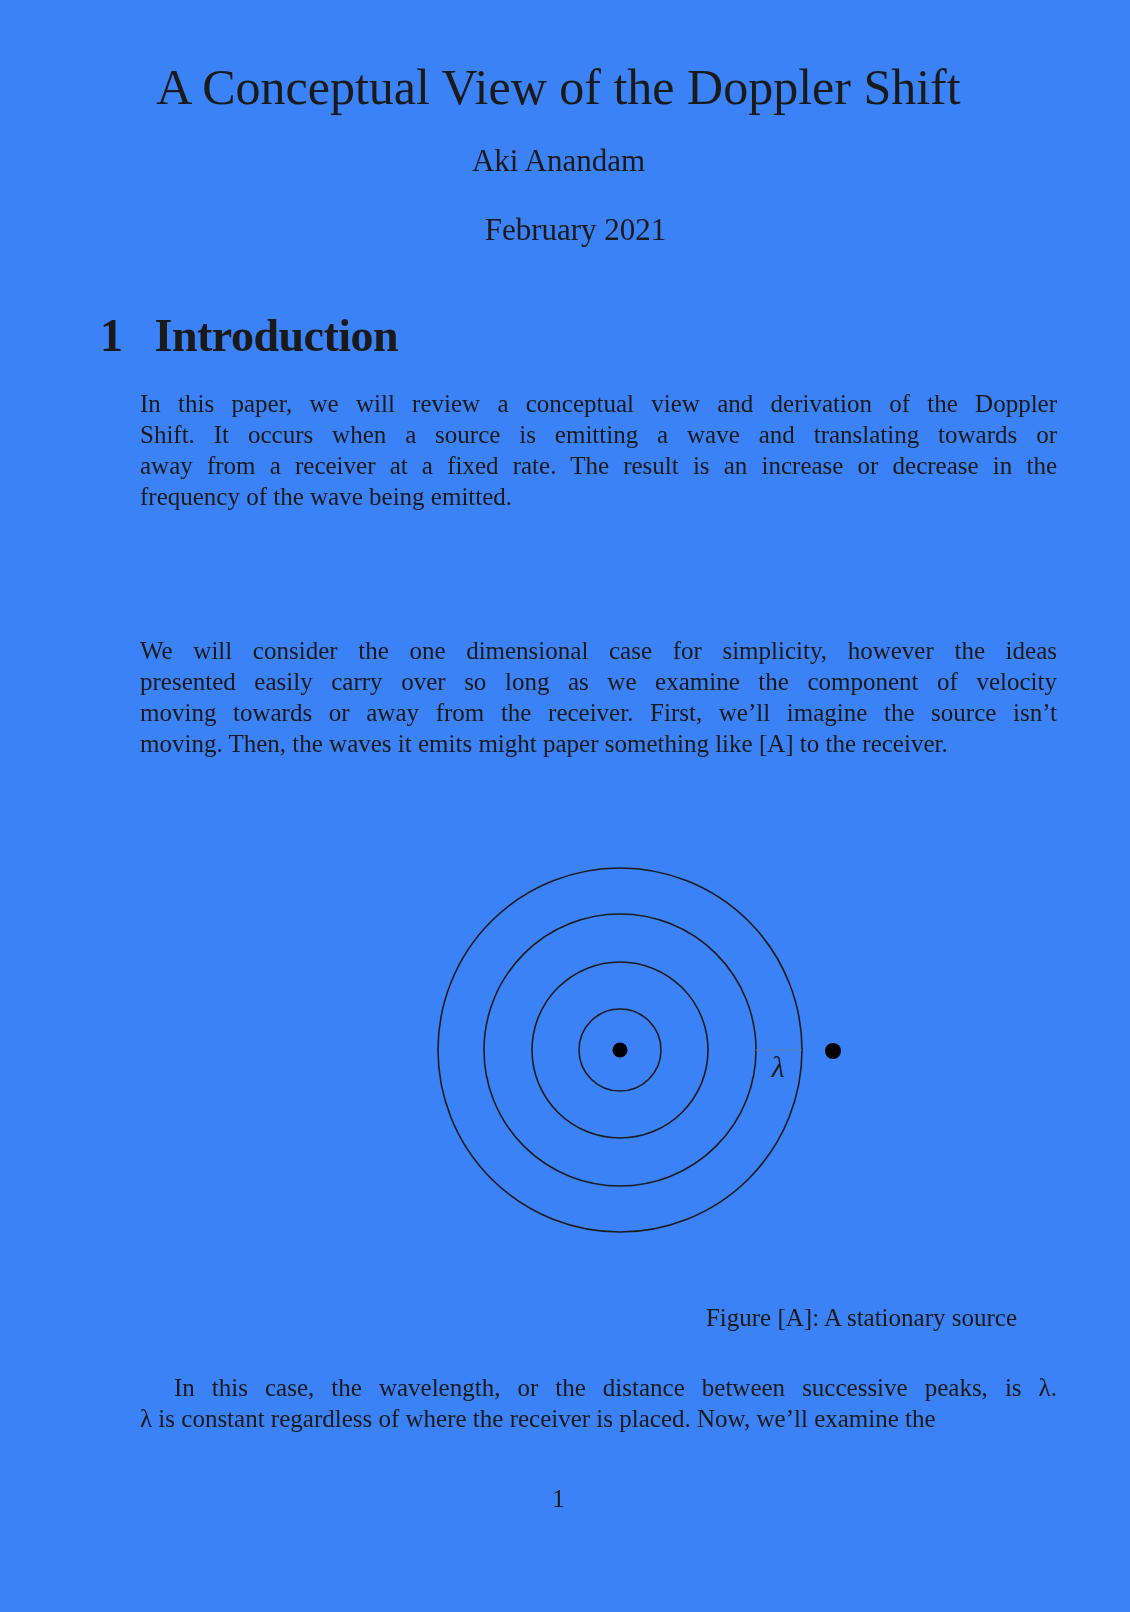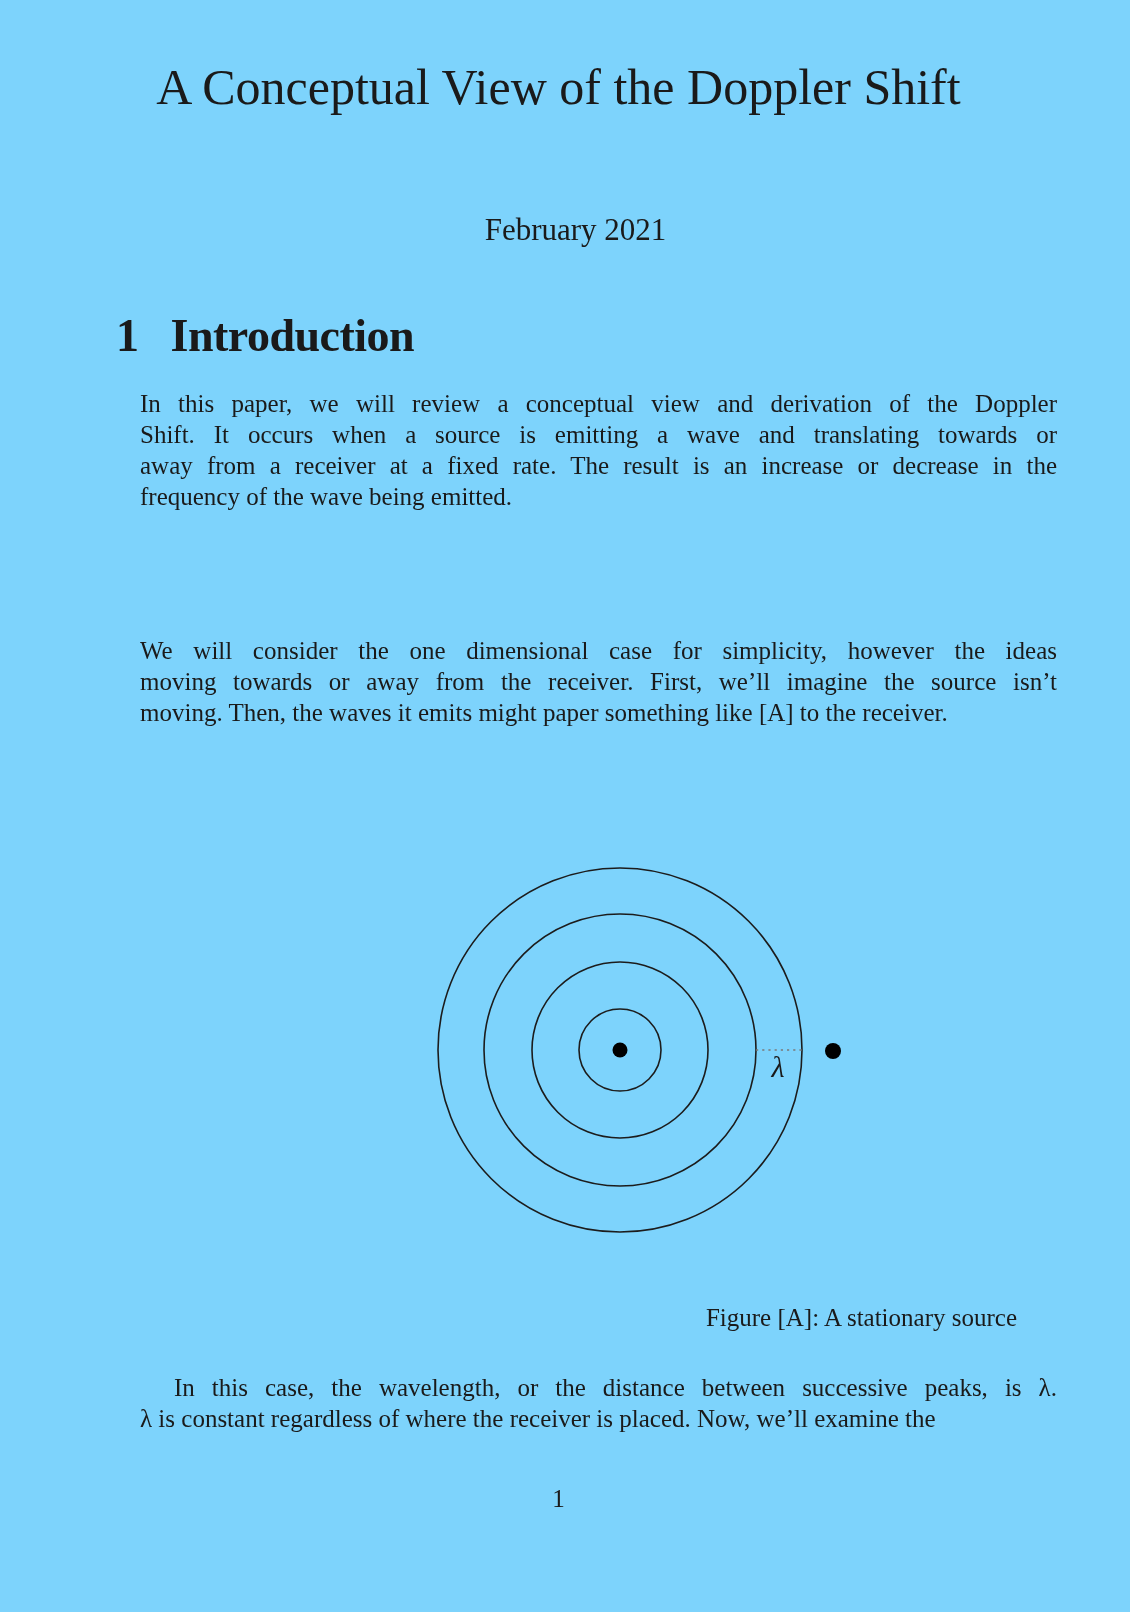--- a/index.html
+++ b/index.html
@@ -1,39 +1,39 @@
 <!DOCTYPE html>
 <html><head>
 <meta charset="utf-8">
 <style>
   html, body { margin: 0; padding: 0; background: #ffffff; }
   .page {
     position: relative;
     width: 1130px;
     height: 1612px;
-    background: #7dd3fc;
+    background: #3b82f6;
     font-family: "Liberation Serif", serif;
     color: #1a1a1a;
     overflow: hidden;
   }
   .abs { position: absolute; }
   .doc-title {
     left: 100px; top: 60px; width: 917px;
     font-size: 50px; line-height: 1.1; text-align: center;
   }
   .doc-author {
     left: 100px; top: 144px; width: 917px;
     font-size: 31px; line-height: 1.1; text-align: center;
   }
   .doc-date {
     left: 117px; top: 213px; width: 917px;
     font-size: 31px; line-height: 1.1; text-align: center;
   }
   .sec-heading {
-    left: 116px; width: 917px;
+    left: 100px; width: 917px;
     font-size: 46px; font-weight: bold; line-height: 1;
     letter-spacing: -0.5px;
   }
   .sec-heading .sec-num { display: inline-block; margin-right: 32px; }
   .sec1 { top: 313px; }
   .sec2 { top: 560px; }
   .para {
     left: 100px; width: 917px;
     font-size: 25px; line-height: 31px; margin-left: 40px;
   }
@@ -52,36 +52,38 @@
     left: 100px; top: 1483px; width: 917px;
     font-size: 25px; line-height: 31px; text-align: center;
   }
 </style>
 </head>
 <body>
 
 <div class="page">
 
   <div class="abs doc-title">A Conceptual View of the Doppler Shift</div>
+  <div class="abs doc-author">Aki Anandam</div>
   <div class="abs doc-date">February 2021</div>
 
   <div class="abs sec-heading sec1">
     <span class="sec-num">1</span><span>Introduction</span>
   </div>
 
   <div class="abs para para1">
     <div class="jline">In this paper, we will review a conceptual view and derivation of the Doppler</div>
     <div class="jline">Shift. It occurs when a source is emitting a wave and translating towards or</div>
     <div class="jline">away from a receiver at a fixed rate. The result is an increase or decrease in the</div>
     <div class="jline-last">frequency of the wave being emitted.</div>
   </div>
 
 
   <div class="abs para para2">
     <div class="jline">We will consider the one dimensional case for simplicity, however the ideas</div>
+    <div class="jline">presented easily carry over so long as we examine the component of velocity</div>
     <div class="jline">moving towards or away from the receiver. First, we’ll imagine the source isn’t</div>
     <div class="jline-last">moving. Then, the waves it emits might paper something like [A] to the receiver.</div>
   </div>
 
   <svg class="abs figure-svg" width="460" height="400" viewBox="0 0 460 400" xmlns="http://www.w3.org/2000/svg">
     <g fill="none" stroke-width="1.6">
       <circle cx="220" cy="200" stroke="#1c1c1c" r="41"></circle>
       <circle cx="220" cy="200" stroke="#1c1c1c" r="88"></circle>
       <circle cx="220" cy="200" stroke="#1c1c1c" r="136"></circle>
       <circle cx="220" cy="200" stroke="#1c1c1c" r="182"></circle>

